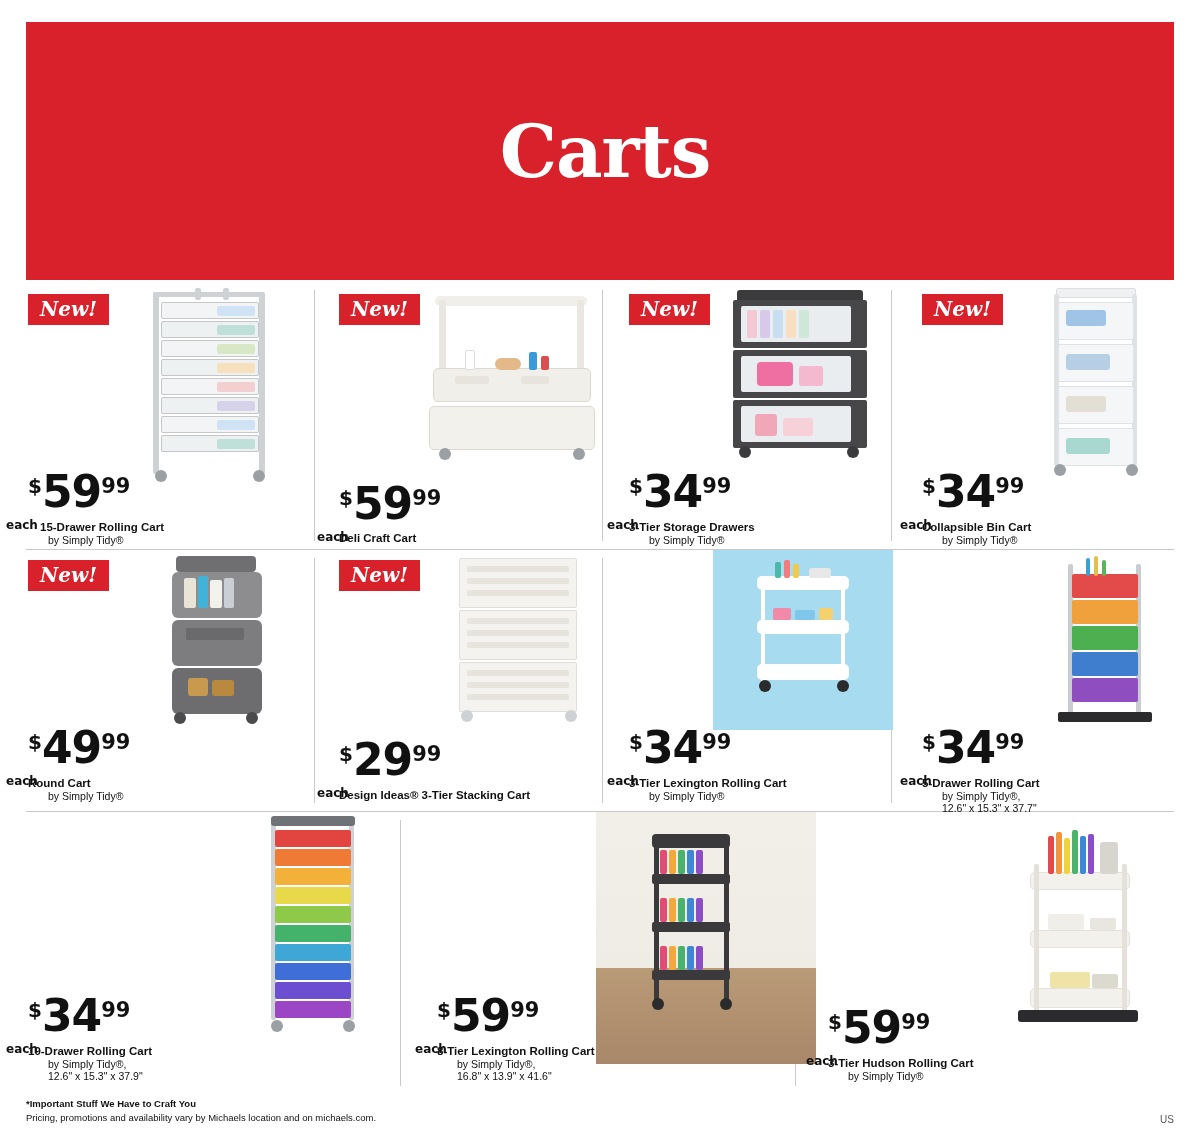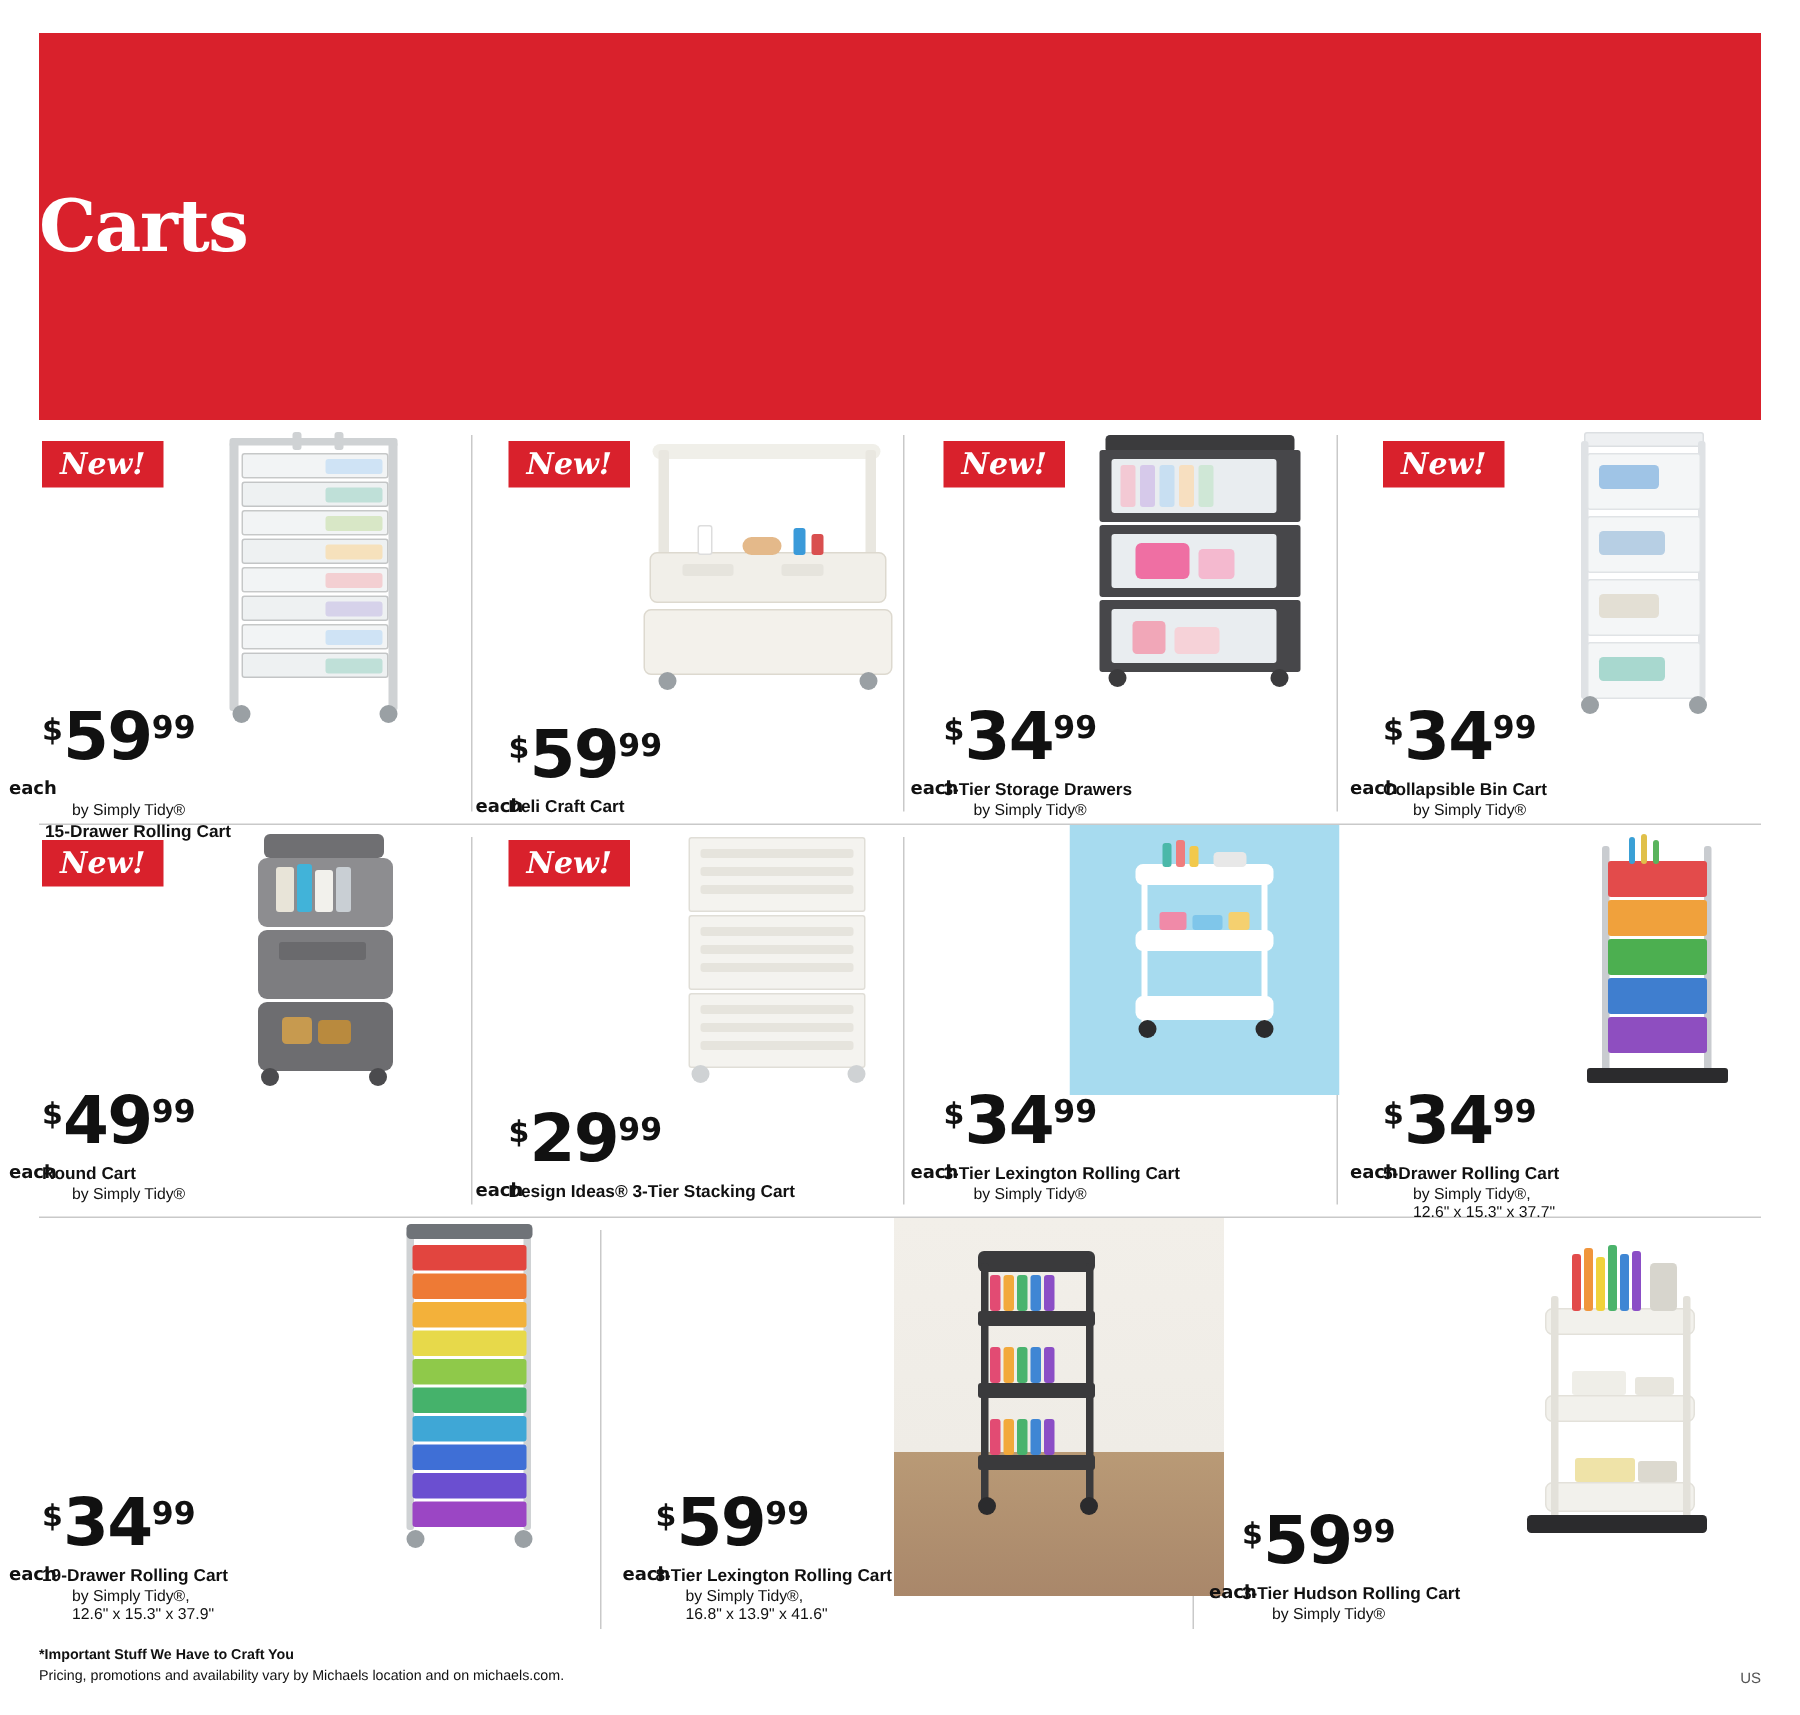--- a/index.html
+++ b/index.html
@@ -20,26 +20,27 @@
   .banner {
     position: absolute;
     left: 26px; top: 22px;
     width: 1148px; height: 258px;
     background: #d9212c;
   }
   .banner-title {
     position: absolute;
     left: 0; right: 0; top: 50%;
     transform: translateY(-50%);
-    text-align: left;
+    text-align: center;
     color: #ffffff;
     font-family: "DejaVu Serif", serif;
     font-weight: bold;
-    font-size: 48px;
+    font-size: 72px;
     letter-spacing: -1px;
+    padding-left: 10px;
   }
 
   
   .row {
     position: absolute;
     left: 26px;
     width: 1148px;
     border-bottom: 1px solid #c9c9c9;
   }
   .row.r1 { top: 282px; height: 268px; }
@@ -216,21 +217,21 @@
         <div class="caster" style="left:24px; top:182px;"></div>
         <div class="caster" style="left:122px; top:182px;"></div>
       </div>
 
       <div class="new-flag" style="left:2px; top:12px;">New!</div>
 
       <div class="price" style="left:2px; top:188px;">
         <span class="dollar">$</span><span class="whole">59</span><span class="cents">99</span><br><span class="each">each</span>
       </div>
 
-      <div class="prod-name" style="left:4px; top:238px;margin-top:28px;">15-Drawer Rolling Cart</div>
+      <div class="prod-name" style="left:14px; top:238px;">15-Drawer Rolling Cart</div>
       <div class="prod-sub" style="left:2px; top:252px;">by Simply Tidy®</div>
     </div>
 
     <div class="cell" style="left:289px; width:288px;">
       <div class="divider"></div>
 
       <div class="img-wrap" style="left:110px; top:8px; width:180px; height:200px;">
         <div class="shelf" style="left:10px; top:6px; width:152px; height:10px; background:#f0efe9;"></div>
         <div class="frame-post" style="left:14px; top:10px; width:7px; height:72px; background:#e9e7e0;"></div>
         <div class="frame-post" style="left:152px; top:10px; width:7px; height:72px; background:#e9e7e0;"></div>

